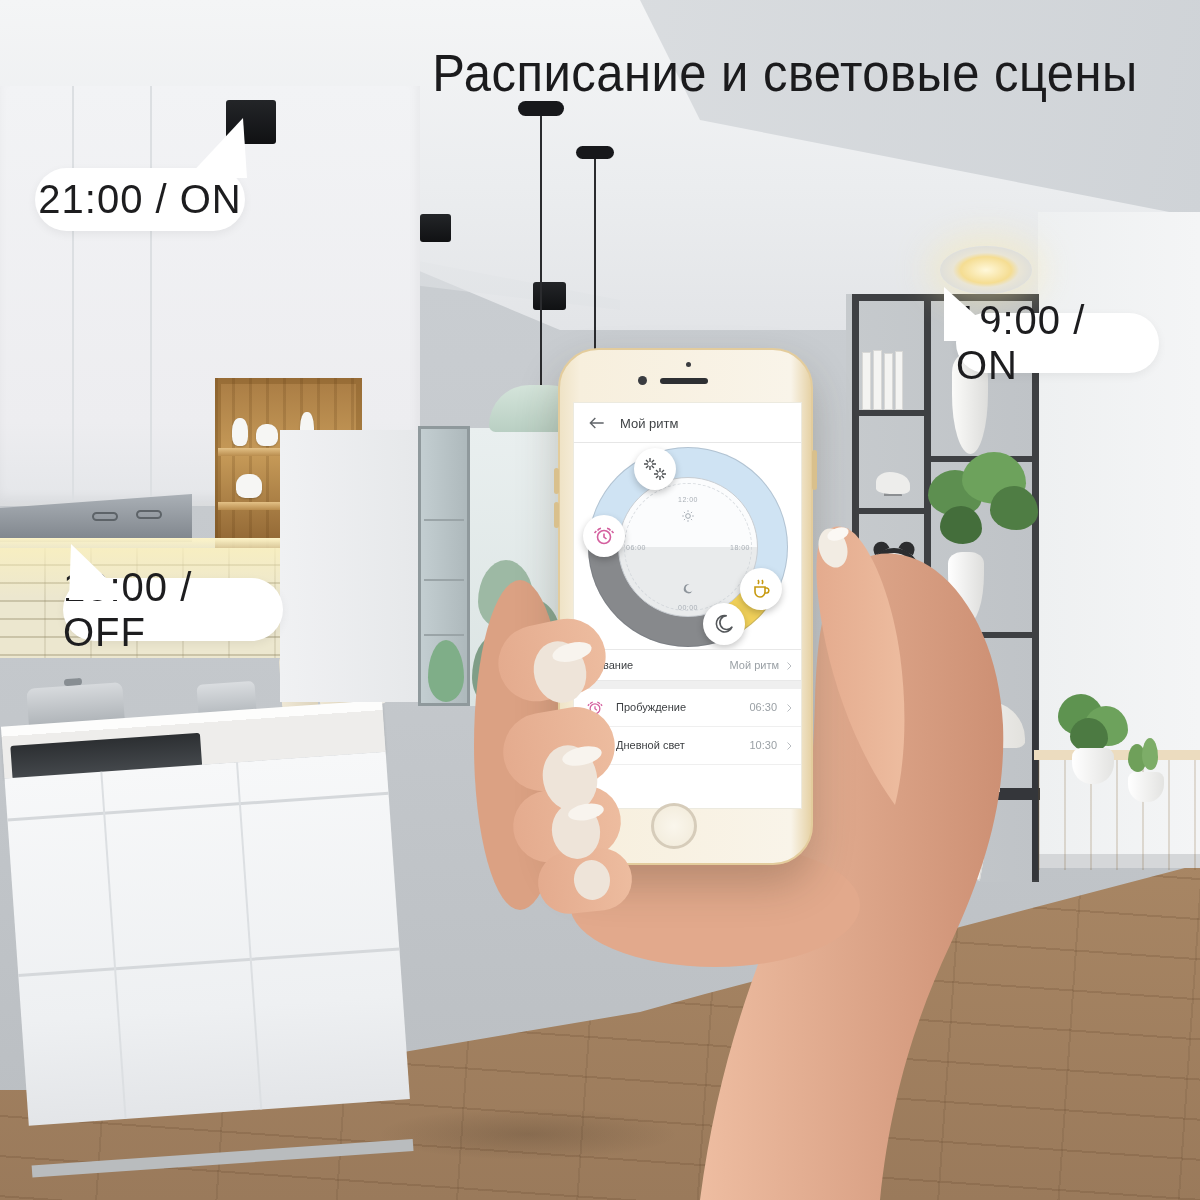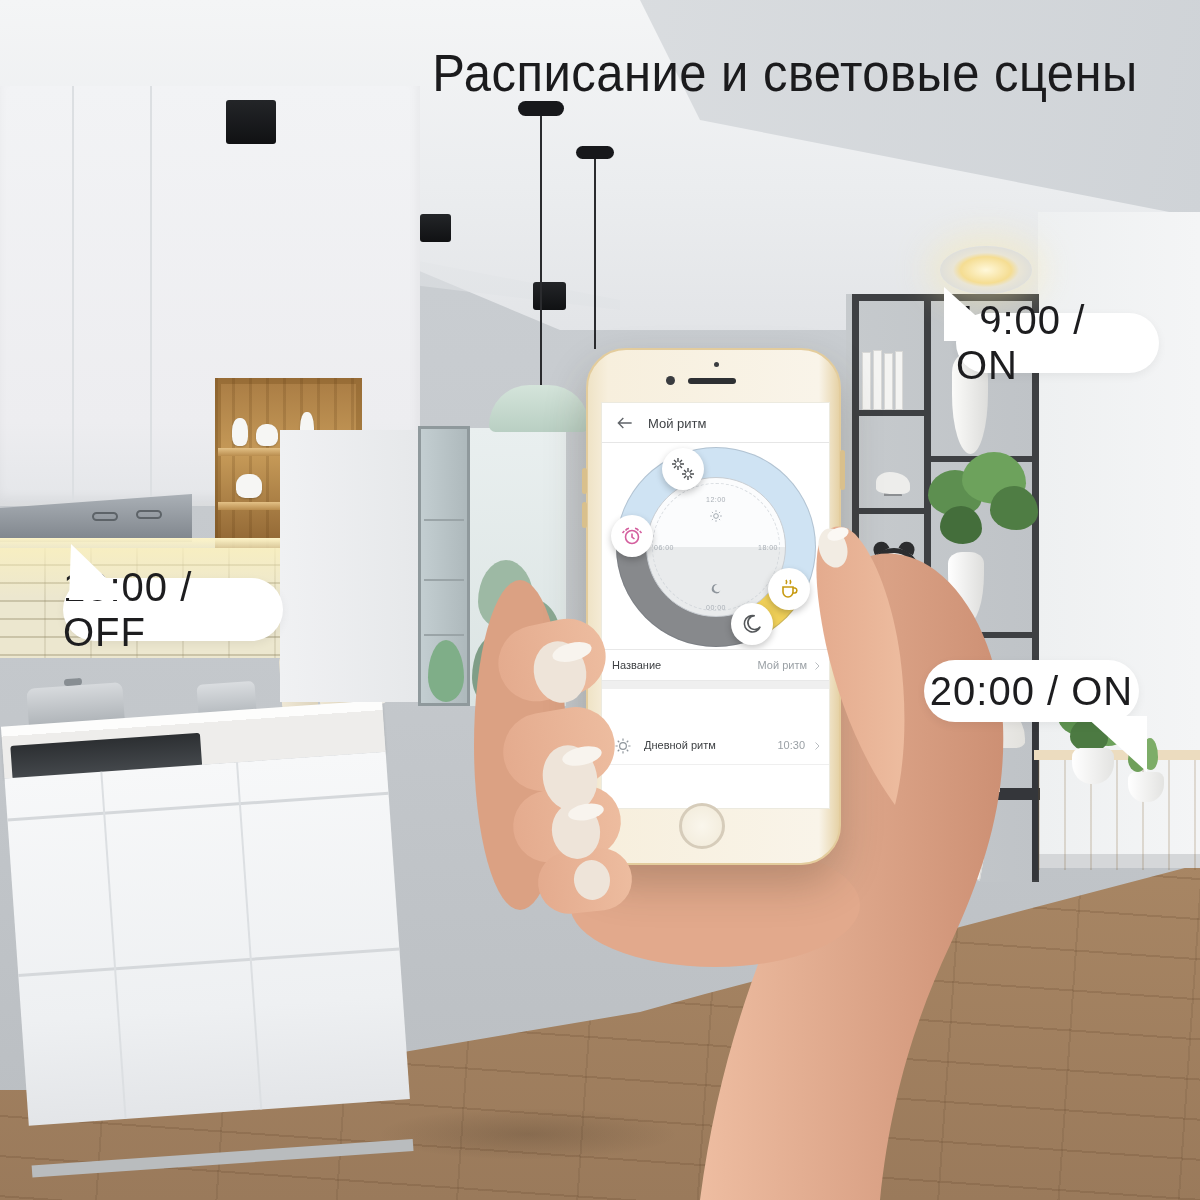--- a/index.html
+++ b/index.html
@@ -93,21 +93,21 @@
     box-shadow:0 0 34px 10px rgba(250,235,170,.45);}
 
   
   .callout{z-index:70;}
   .pill{background:#ffffff;border-radius:40px;display:flex;align-items:center;justify-content:center;
     font-size:40px;color:#1d1d1f;letter-spacing:1px;box-shadow:0 3px 10px rgba(0,0,0,.06);}
   .tail{position:absolute;}
 
   
   .hand-back{left:0;top:0;z-index:40;}
-  .phone{left:586px;top:348px;width:255px;height:517px;z-index:50;background:linear-gradient(90deg,#efe3c6,#f7efdd 8%,#f9f4e9 92%,#e6d2a6);
+  .phone{left:558px;top:348px;width:255px;height:517px;z-index:50;background:linear-gradient(90deg,#efe3c6,#f7efdd 8%,#f9f4e9 92%,#e6d2a6);
     border:2px solid #e3cc9c;border-radius:40px;box-shadow:0 20px 40px rgba(60,50,30,.25);}
   .side-btn{background:#dcc family;}
   .side-btn{position:absolute;background:#d9c08c;border-radius:3px;}
   .cam-dot{position:absolute;background:#3a3c40;border-radius:50%;}
   .speaker{position:absolute;background:#2e3033;border-radius:5px;}
   .screen{position:absolute;left:13px;top:52px;width:229px;height:407px;background:#ffffff;overflow:hidden;border:1px solid #eceadf;}
   .home-btn{position:absolute;left:91px;bottom:14px;width:46px;height:46px;border-radius:50%;border:3px solid #d6ccba;background:radial-gradient(circle,#faf6ec,#f1ead9);}
 
   
   .app-header{position:absolute;left:0;top:0;width:229px;height:40px;border-bottom:1px solid #e6e6e6;background:#fff;}
@@ -261,37 +261,37 @@
   <div class="abs cube" style="left:533px;top:282px;width:33px;height:28px;"></div>
   <div class="abs pend-disc" style="left:518px;top:101px;width:46px;height:15px;"></div>
   <div class="abs cord" style="left:540px;top:116px;height:271px;"></div>
   <div class="abs pend-disc" style="left:576px;top:146px;width:38px;height:13px;"></div>
   <div class="abs cord" style="left:594px;top:159px;height:190px;"></div>
   <div class="abs mint-lamp"></div>
   <div class="abs recessed"></div>
 
   <div class="abs main-title">Расписание и световые сцены</div>
 
+  <div class="abs callout" style="left:35px;top:168px;">
+    <svg class="tail" style="right:-4px;top:-50px;" width="72" height="62">
+        <polygon points="66,0 10,60 70,60" fill="#ffffff"></polygon>
+      </svg>
+    <div class="pill" style="width:210px;height:63px;">21:00 / ON</div>
+  </div>
   <div class="abs callout" style="left:63px;top:578px;">
     <svg class="tail" style="left:2px;top:-34px;" width="72" height="58">
         <polygon points="6,0 64,56 4,56" fill="#ffffff"></polygon>
       </svg>
     <div class="pill" style="width:220px;height:63px;">10:00 / OFF</div>
   </div>
   <div class="abs callout" style="left:956px;top:313px;">
     <svg class="tail" style="left:-18px;top:-26px;" width="72" height="56">
         <polygon points="6,0 66,54 6,54" fill="#ffffff"></polygon>
       </svg>
     <div class="pill" style="width:203px;height:60px;">19:00 / ON</div>
-  </div>
-  <div class="abs callout" style="left:924px;top:660px;">
-    <svg class="tail" style="right:-14px;bottom:-52px;" width="72" height="58">
-        <polygon points="66,56 4,0 66,0" fill="#ffffff"></polygon>
-      </svg>
-    <div class="pill" style="width:215px;height:62px;">20:00 / ON</div>
   </div>
 
   <svg class="abs hand-back" width="1200" height="1200" viewBox="0 0 1200 1200">
     <defs>
       <linearGradient id="skin1" x1="0" y1="0" x2="1" y2="0">
         <stop offset="0" stop-color="#eebda1"></stop>
           <stop offset="1" stop-color="#cd9074"></stop>
       </linearGradient>
     </defs>
     <path d="M 700 1200 C 715 1085 745 990 782 905 C 808 845 812 790 815 700 C 817 640 822 600 842 575 C 862 550 900 545 935 570 C 975 600 1000 660 1003 725 C 1006 800 985 870 950 945 C 915 1020 890 1100 880 1200 Z" fill="url(#skin1)"></path>
@@ -365,28 +365,42 @@
 
       <div class="name-row">
         <div class="rowlbl" style="left:10px;top:9px;">Название</div>
         <div class="rowval" style="right:24px;top:9px;">Мой ритм</div>
         <svg class="chev" style="right:8px;top:9px;" width="12" height="14" viewBox="0 0 24 24">
             <path d="M9 5l7 7-7 7" fill="none" stroke="#b9bdc1" stroke-width="2"></path>
           </svg>
       </div>
       <div class="gray-gap"></div>
 
+      <div class="sched-row" style="top:286px;">
+        <svg class="sched-icon" viewBox="0 0 24 24">
+            <g stroke="#d45f9e" stroke-width="1.7" fill="none">
+          <circle cx="12" cy="13" r="6.5"></circle>
+              <path d="M12 9.5v3.5l2.5 2"></path>
+          <path d="M5.5 6.5 A5 5 0 0 1 9 4.2 M18.5 6.5 A5 5 0 0 0 15 4.2 M2.5 9 l1.8-2 M21.5 9 l-1.8-2"></path>
+            </g>
+          </svg>
+        <div class="sched-label">Пробуждение</div>
+        <div class="sched-time">06:30</div>
+        <svg class="chev" style="right:8px;top:12px;" width="12" height="14" viewBox="0 0 24 24">
+            <path d="M9 5l7 7-7 7" fill="none" stroke="#b9bdc1" stroke-width="2"></path>
+          </svg>
+      </div>
       <div class="sched-row" style="top:324px;">
         <svg class="sched-icon" viewBox="0 0 24 24">
             <g stroke="#8f969c" stroke-width="1.6" fill="none">
           <circle cx="12" cy="12" r="4.5"></circle>
               <path d="M12 2v3M12 19v3M2 12h3M19 12h3M5 5l2 2M17 17l2 2M19 5l-2 2M7 17l-2 2"></path>
             </g>
           </svg>
-        <div class="sched-label">Дневной ритм</div>
+        <div class="sched-label">Дневной свет</div>
         <div class="sched-time">10:30</div>
         <svg class="chev" style="right:8px;top:12px;" width="12" height="14" viewBox="0 0 24 24">
             <path d="M9 5l7 7-7 7" fill="none" stroke="#b9bdc1" stroke-width="2"></path>
           </svg>
       </div>
       <div class="sched-row" style="top:400px;">
         
         
         
         

